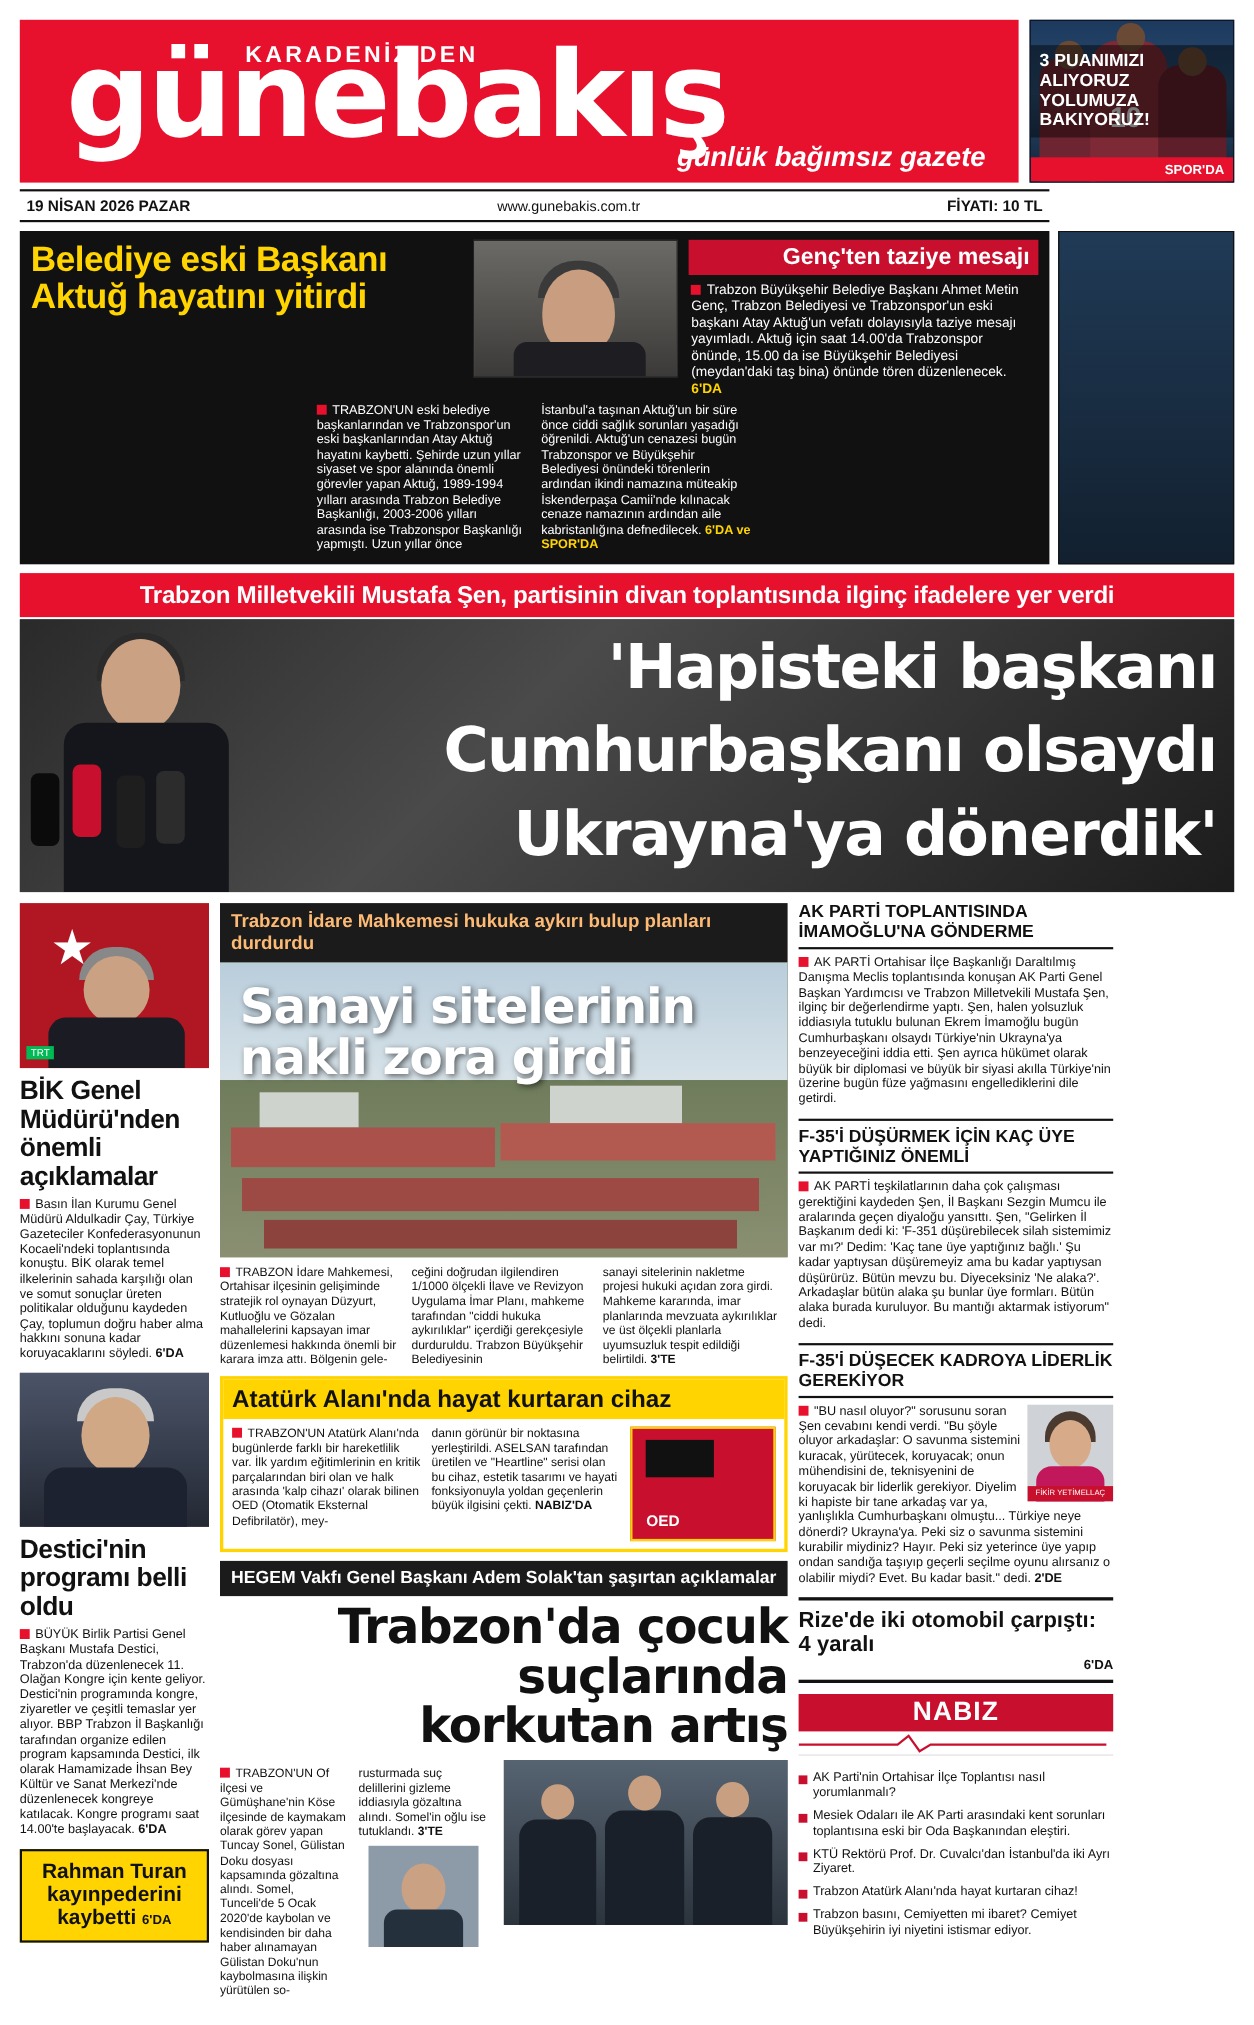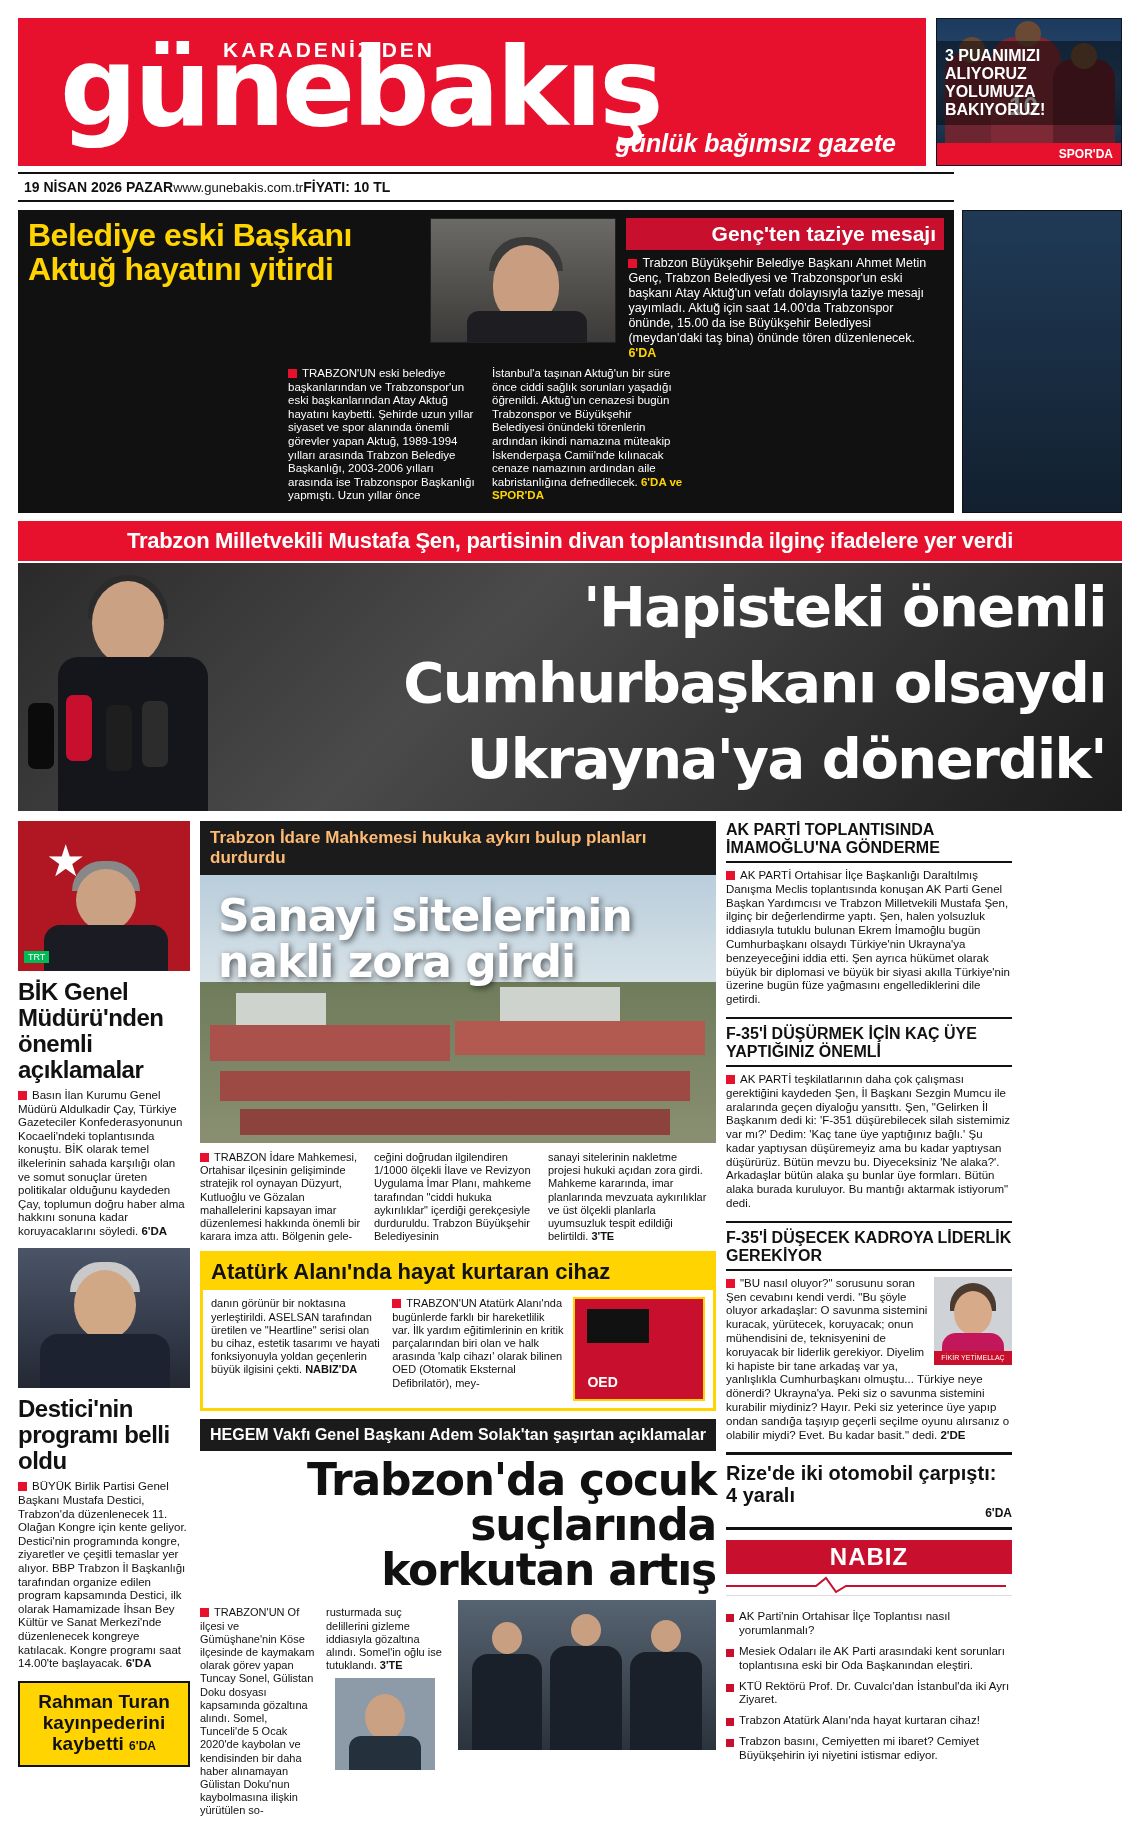--- a/index.html
+++ b/index.html
@@ -46,21 +46,21 @@
   .mast-slogan {
     position:absolute; left:0; right:0; bottom:40px; background:rgba(0,0,0,.45);
     color:#fff; font-weight:bold; font-size:16px; line-height:18px; padding:6px 8px;
   }
   .mast-spor {
     position:absolute; left:0; right:0; bottom:0; background:#e8112d; color:#fff;
     font-size:12px; font-weight:bold; padding:4px 8px; text-align:right;
   }
 
   .mast-strip {
-    display:flex; align-items:center; 
+    display:flex; align-items:center; justify-content:space-between;
     border-top:2px solid #111; border-bottom:2px solid #111; margin-top:6px;
     padding:5px 6px; font-size:14px; font-weight:bold; width:936px;
   }
   .mast-strip .url { font-weight:normal; font-size:13px; }
 
   
   .toprow { display:flex; gap:8px; margin-top:8px; }
   .topbox { background:#111; color:#fff; width:936px; padding:8px 10px 10px 10px; position:relative; }
   .topbox-head { display:flex; gap:10px; }
   .th-left { width:400px; }
@@ -282,21 +282,21 @@
     <div class="speaker">
       <div class="sp-hair"></div>
         <div class="sp-head"></div>
         <div class="sp-body"></div>
     </div>
     <div class="mic m1"></div>
       <div class="mic m2"></div>
       <div class="mic m3"></div>
       <div class="mic m4"></div>
     <h2>
-      <span>'Hapisteki önemli</span><br>
+      <span>'Hapisteki başkanı</span><br>
       <span>Cumhurbaşkanı olsaydı</span><br>
       <span>Ukrayna'ya dönerdik'</span>
     </h2>
   </div>
 
   <div class="grid">
 
     <div class="col-left">
       <div class="lphoto">
         <div class="star">★</div>
@@ -353,25 +353,25 @@
         <div class="mc">
           <span>sanayi sitelerinin nakletme projesi hukuki açıdan zora girdi. Mahkeme kararında, imar planlarında mevzuata aykırılıklar ve üst ölçekli planlarla uyumsuzluk tespit edildiği belirtildi.</span>
           <b>3'TE</b>
         </div>
       </div>
 
       <div class="mid-yellow">
         <div class="hdr">Atatürk Alanı'nda hayat kurtaran cihaz</div>
         <div class="body">
           <div class="c">
+            <span class="bullet-red"></span><span>TRABZON'UN Atatürk Alanı'nda bugünlerde farklı bir hareketlilik var. İlk yardım eğitimlerinin en kritik parçalarından biri olan ve halk arasında 'kalp cihazı' olarak bilinen OED (Otomatik Eksternal Defibrilatör), mey-</span>
+          </div>
+          <div class="c">
             <span>danın görünür bir noktasına yerleştirildi. ASELSAN tarafından üretilen ve "Heartline" serisi olan bu cihaz, estetik tasarımı ve hayati fonksiyonuyla yoldan geçenlerin büyük ilgisini çekti.</span>
             <b>NABIZ'DA</b>
-          </div>
-          <div class="c">
-            <span class="bullet-red"></span><span>TRABZON'UN Atatürk Alanı'nda bugünlerde farklı bir hareketlilik var. İlk yardım eğitimlerinin en kritik parçalarından biri olan ve halk arasında 'kalp cihazı' olarak bilinen OED (Otomatik Eksternal Defibrilatör), mey-</span>
           </div>
           <div class="device">
             <div class="scr"></div>
             <div class="oed">OED</div>
           </div>
         </div>
       </div>
 
       <div class="banner-dark">HEGEM Vakfı Genel Başkanı Adem Solak'tan şaşırtan açıklamalar</div>
       <div class="mid-big-title">

